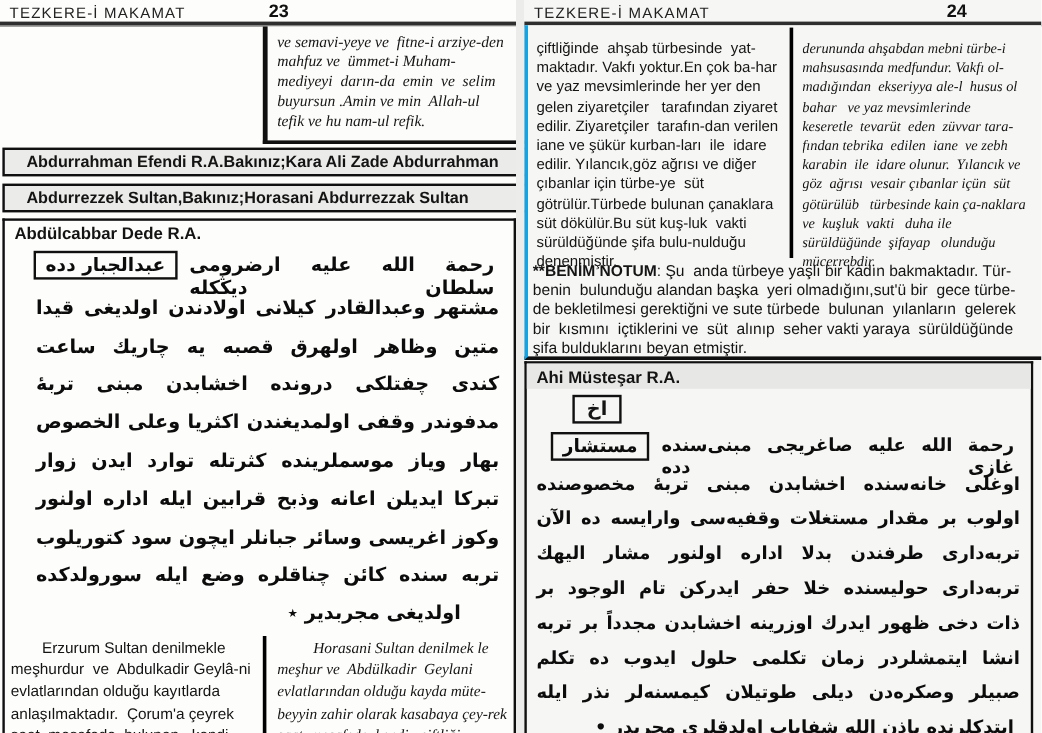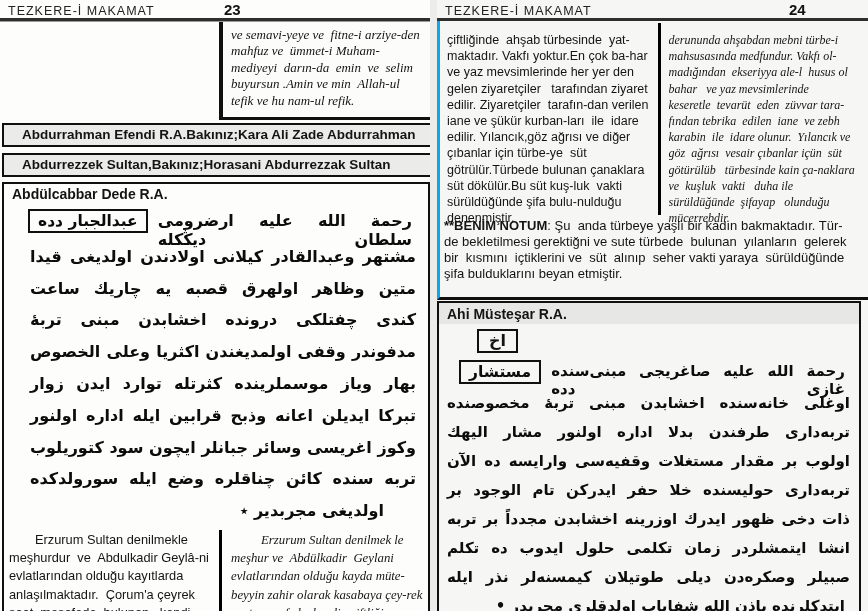--- a/index.html
+++ b/index.html
@@ -128,21 +128,21 @@
       <div class="cols23">
         <div class="colL">
             <div>Erzurum Sultan denilmekle</div>
             <div>meşhurdur  ve  Abdulkadir Geylâ-ni</div>
             <div>evlatlarından olduğu kayıtlarda</div>
             <div>anlaşılmaktadır.  Çorum'a çeyrek</div>
             <div>saat  mesafede  bulunan   kendi</div>
           </div>
         <div class="vdiv"></div>
         <div class="colR">
-            <div>Erzurum Sultan denilmek le</div>
+            <div>Horasani Sultan denilmek le</div>
             <div>meşhur ve  Abdülkadir  Geylani</div>
             <div>evlatlarından olduğu kayda müte-</div>
             <div>beyyin zahir olarak kasabaya çey-rek</div>
             <div>saat  mesafede  kendi   çiftliği</div>
           </div>
       </div>
     </div>
   </section>
 
   <div class="page-gap"></div>
@@ -179,37 +179,37 @@
             <div>karabin  ile  idare olunur.  Yılancık ve</div>
             <div>göz  ağrısı  vesair çıbanlar içün  süt</div>
             <div>götürülüb   türbesinde kain ça-naklara</div>
             <div>ve  kuşluk  vakti   duha ile</div>
             <div>sürüldüğünde  şifayap   olunduğu</div>
             <div>mücerrebdir.</div>
           </div>
       </div>
       <div class="note">
         <div><span class="note-label">**BENİM NOTUM</span><span>: Şu  anda türbeye yaşlı bir kadın bakmaktadır. Tür-</span></div>
-        <div class="note-lines"><div>de bekletilmesi gerektiğni ve sute türbede  bulunan  yılanların  gelerek</div><div>bir  kısmını  içtiklerini ve  süt  alınıp  seher vakti yaraya  sürüldüğünde</div><div>şifa bulduklarını beyan etmiştir.</div></div>
+        <div class="note-lines"><div>benin  bulunduğu alandan başka  yeri olmadığını,sut'ü bir  gece türbe-</div><div>de bekletilmesi gerektiğni ve sute türbede  bulunan  yılanların  gelerek</div><div>bir  kısmını  içtiklerini ve  süt  alınıp  seher vakti yaraya  sürüldüğünde</div><div>şifa bulduklarını beyan etmiştir.</div></div>
       </div>
     </div>
 
     <div class="ahibox">
       <div class="etitle">Ahi Müsteşar R.A.</div>
       <div class="ms-mark">اخ</div>
 
       <div class="ms ms24">
         <div class="ms-first">
           <span class="ms-hwbox">مستشار</span>
           <span class="ms-rest">رحمة الله عليه صاغريجى مبنى‌سنده غازى دده</span>
         </div>
         <div class="ms-body">
             <div>اوغلى خانه‌سنده اخشابدن مبنى تربهٔ مخصوصنده مدفون</div>
+            <div>اولوب بر مقدار مستغلات وقفيه‌سى وارايسه ده الآن</div>
             <div>تربه‌دارى طرفندن بدلا اداره اولنور مشار اليهك</div>
-            <div>اولوب بر مقدار مستغلات وقفيه‌سى وارايسه ده الآن</div>
             <div>تربه‌دارى حوليسنده خلا حفر ايدركن تام الوجود بر</div>
             <div>ذات دخى ظهور ايدرك اوزرينه اخشابدن مجدداً بر تربه</div>
             <div>انشا ايتمشلردر زمان تكلمى حلول ايدوب ده تكلم ايده‌ميان</div>
             <div>صبيلر وصكره‌دن ديلى طوتيلان كيمسنه‌لر نذر ايله زيارت</div>
           </div>
         <div class="ms-last">ايتدكلرنده باذن الله شفاياب اولدقلرى مجربدر •</div>
       </div>
     </div>
   </section>
 

